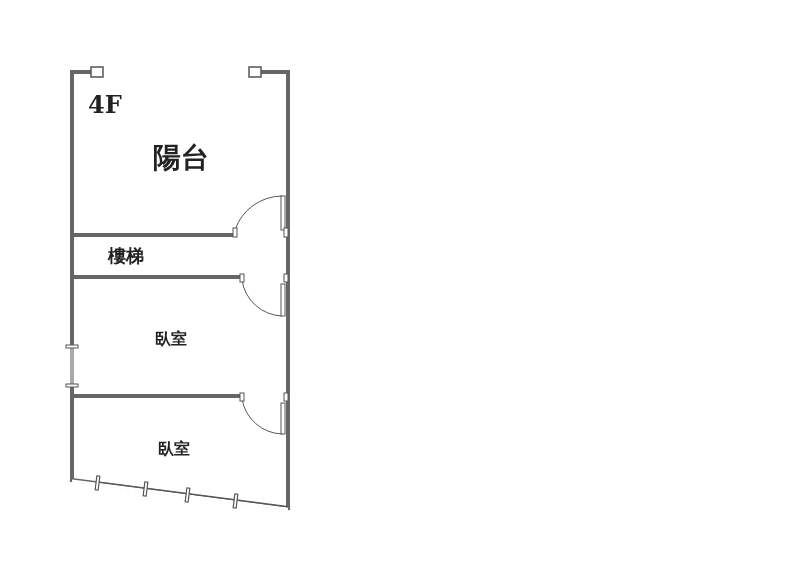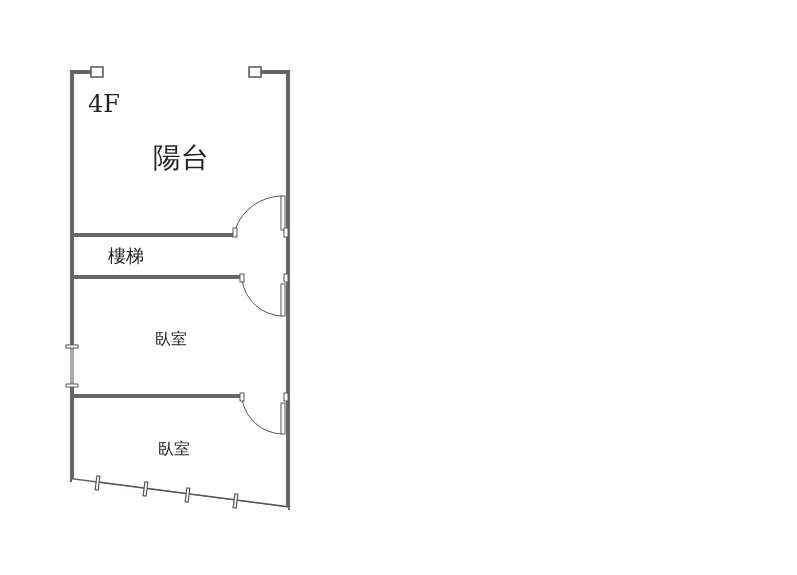--- a/index.html
+++ b/index.html
@@ -1,18 +1,18 @@
 <!DOCTYPE html>
 <html><head>
 <meta charset="utf-8">
 <style>
   html, body { margin:0; padding:0; background:#ffffff; }
   body { width:797px; height:575px; position:relative; overflow:hidden; font-family:"DejaVu Sans", sans-serif; }
   svg { position:absolute; left:0; top:0; }
-  .label { position:absolute; color:#222; white-space:nowrap; }
+  .label { position:absolute; color:#222; white-space:nowrap;font-weight:bold; }
   .floor { font-family:"DejaVu Serif", serif; font-size:24px; left:88px; top:90px; }
   .balcony { font-size:28px; left:153px; top:139px; }
   .stairs { font-size:18px; left:108px; top:244px;text-align:center; }
   .bed1 { font-size:16px; left:155px; top:329px; }
   .bed2 { font-size:16px; left:158px; top:439px; }
 </style>
 </head>
 <body>
 
 <svg width="797" height="575" viewBox="0 0 797 575">

